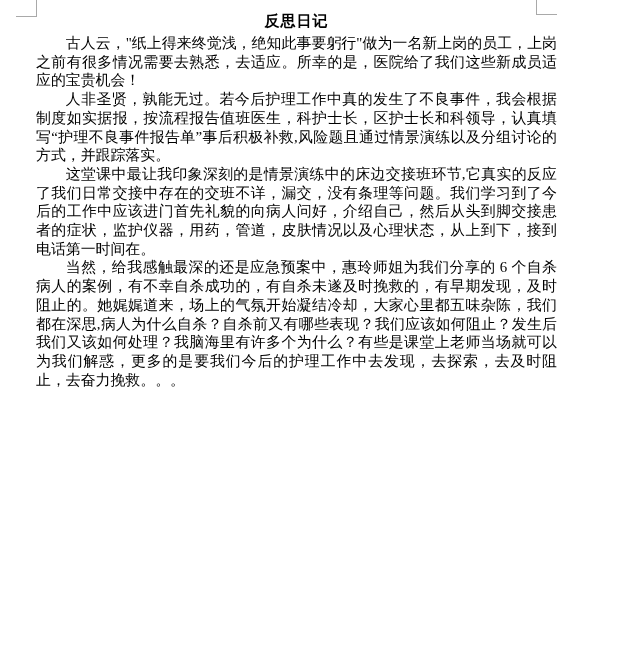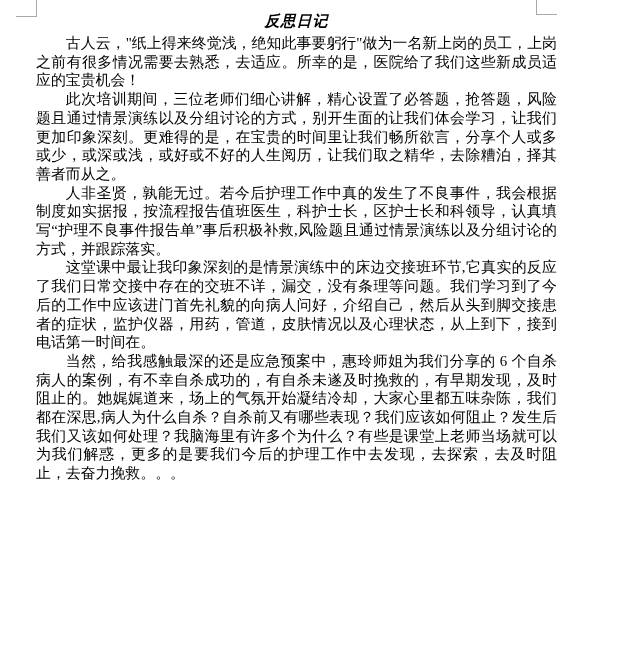--- a/index.html
+++ b/index.html
@@ -33,38 +33,36 @@
     width: 521px;
     color: #000000;
   }
   .doc-title {
     font-size: 15px;
     font-weight: bold;
     text-align: center;
     margin: 0 0 3px 0;
     line-height: 19px;
     letter-spacing: 1px;
-    font-style: italic;
   }
   .doc-paragraph {
     margin: 0;
     font-size: 14.9px;
     line-height: 18.7px;
     text-align: justify;
     text-justify: inter-ideograph;
     text-indent: 2em;
     word-break: break-all;
   }
 </style>
 </head>
 <body>
 
 <div class="crop-tl"></div>
 <div class="crop-tr"></div>
 
 <div class="page-content">
   <h1 class="doc-title">反思日记</h1>
   <p class="doc-paragraph">古人云，"纸上得来终觉浅，绝知此事要躬行"做为一名新上岗的员工，上岗之前有很多情况需要去熟悉，去适应。所幸的是，医院给了我们这些新成员适应的宝贵机会！</p>
-  <p class="doc-paragraph">此次培训期间，三位老师们细心讲解，精心设置了必答题，抢答题，风险题且通过情景演练以及分组讨论的方式，别开生面的让我们体会学习，让我们更加印象深刻。更难得的是，在宝贵的时间里让我们畅所欲言，分享个人或多或少，或深或浅，或好或不好的人生阅历，让我们取之精华，去除糟泊，择其善者而从之。</p>
   <p class="doc-paragraph">人非圣贤，孰能无过。若今后护理工作中真的发生了不良事件，我会根据制度如实据报，按流程报告值班医生，科护士长，区护士长和科领导，认真填写“护理不良事件报告单”事后积极补救,风险题且通过情景演练以及分组讨论的方式，并跟踪落实。</p>
   <p class="doc-paragraph">这堂课中最让我印象深刻的是情景演练中的床边交接班环节,它真实的反应了我们日常交接中存在的交班不详，漏交，没有条理等问题。我们学习到了今后的工作中应该进门首先礼貌的向病人问好，介绍自己，然后从头到脚交接患者的症状，监护仪器，用药，管道，皮肤情况以及心理状态，从上到下，接到电话第一时间在。</p>
   <p class="doc-paragraph">当然，给我感触最深的还是应急预案中，惠玲师姐为我们分享的 6 个自杀病人的案例，有不幸自杀成功的，有自杀未遂及时挽救的，有早期发现，及时阻止的。她娓娓道来，场上的气氛开始凝结冷却，大家心里都五味杂陈，我们都在深思,病人为什么自杀？自杀前又有哪些表现？我们应该如何阻止？发生后我们又该如何处理？我脑海里有许多个为什么？有些是课堂上老师当场就可以为我们解惑，更多的是要我们今后的护理工作中去发现，去探索，去及时阻止，去奋力挽救。。。</p>
 </div>
 
 </body></html>

